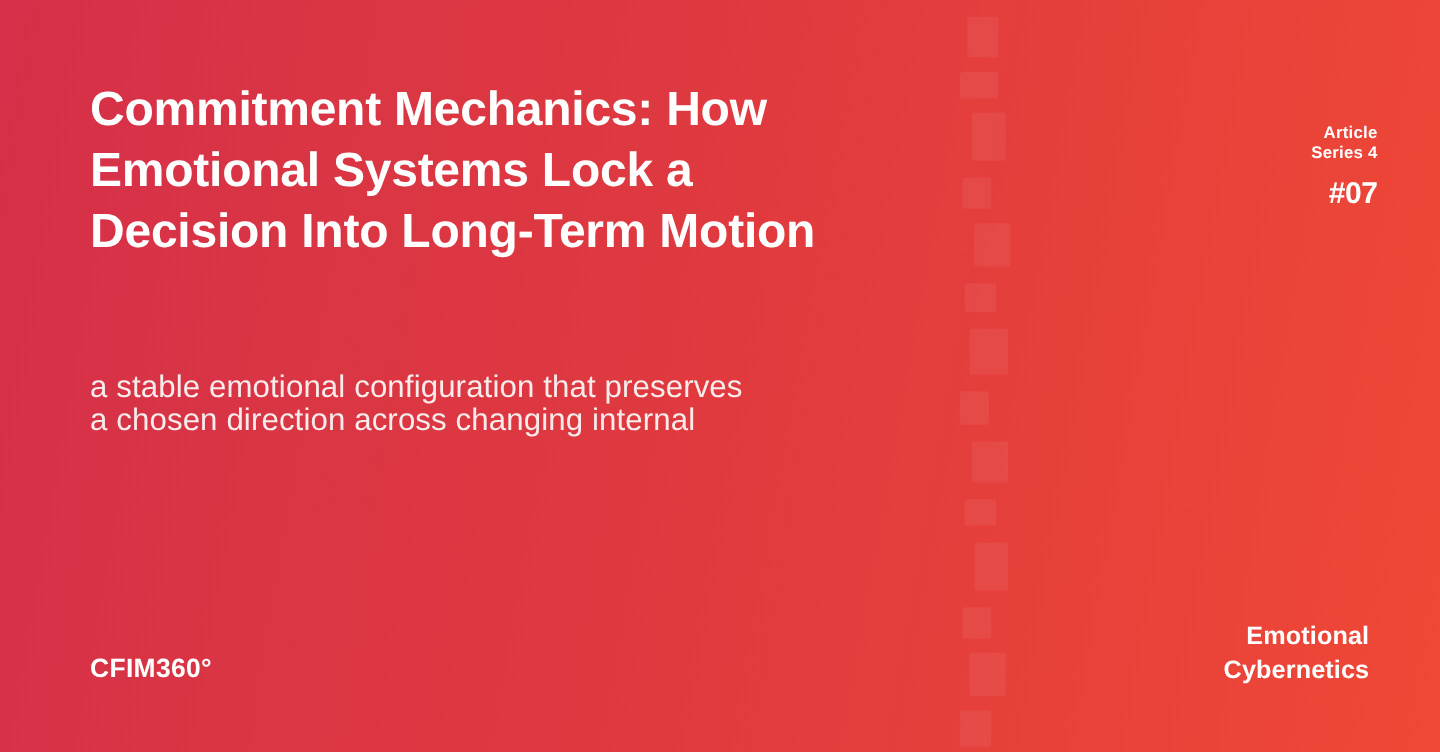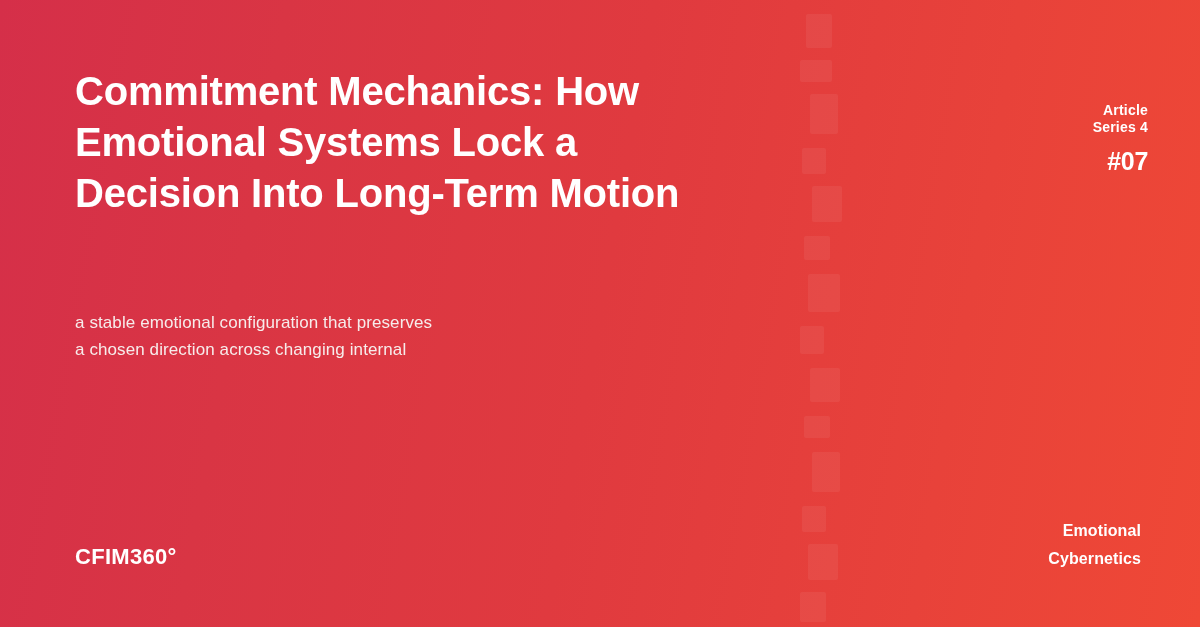--- a/index.html
+++ b/index.html
@@ -55,21 +55,21 @@
     white-space: pre-line;
     margin: 0;
   }
 
   .subtitle {
     position: absolute;
     left: 75px;
     top: 309px;
     width: 620px;
     color: #f7eceb;
-    font-size: 17px;
+    font-size: 26px;
     line-height: 27px;
     font-weight: normal;
     letter-spacing: 0.1px;
     white-space: pre-line;
     margin: 0;
   }
 
   
   .badge {
     position: absolute;
@@ -109,21 +109,21 @@
     text-align: center;
   }
 
   
   .brand {
     position: absolute;
     right: 59px;
     bottom: 54px;
     text-align: right;
     color: #ffffff;
-    font-size: 16px;
+    font-size: 21px;
     line-height: 28px;
     font-weight: bold;
     letter-spacing: 0.1px;
     white-space: pre-line;
   }
 </style>
 </head>
 <body>
 
 <div class="cover">

